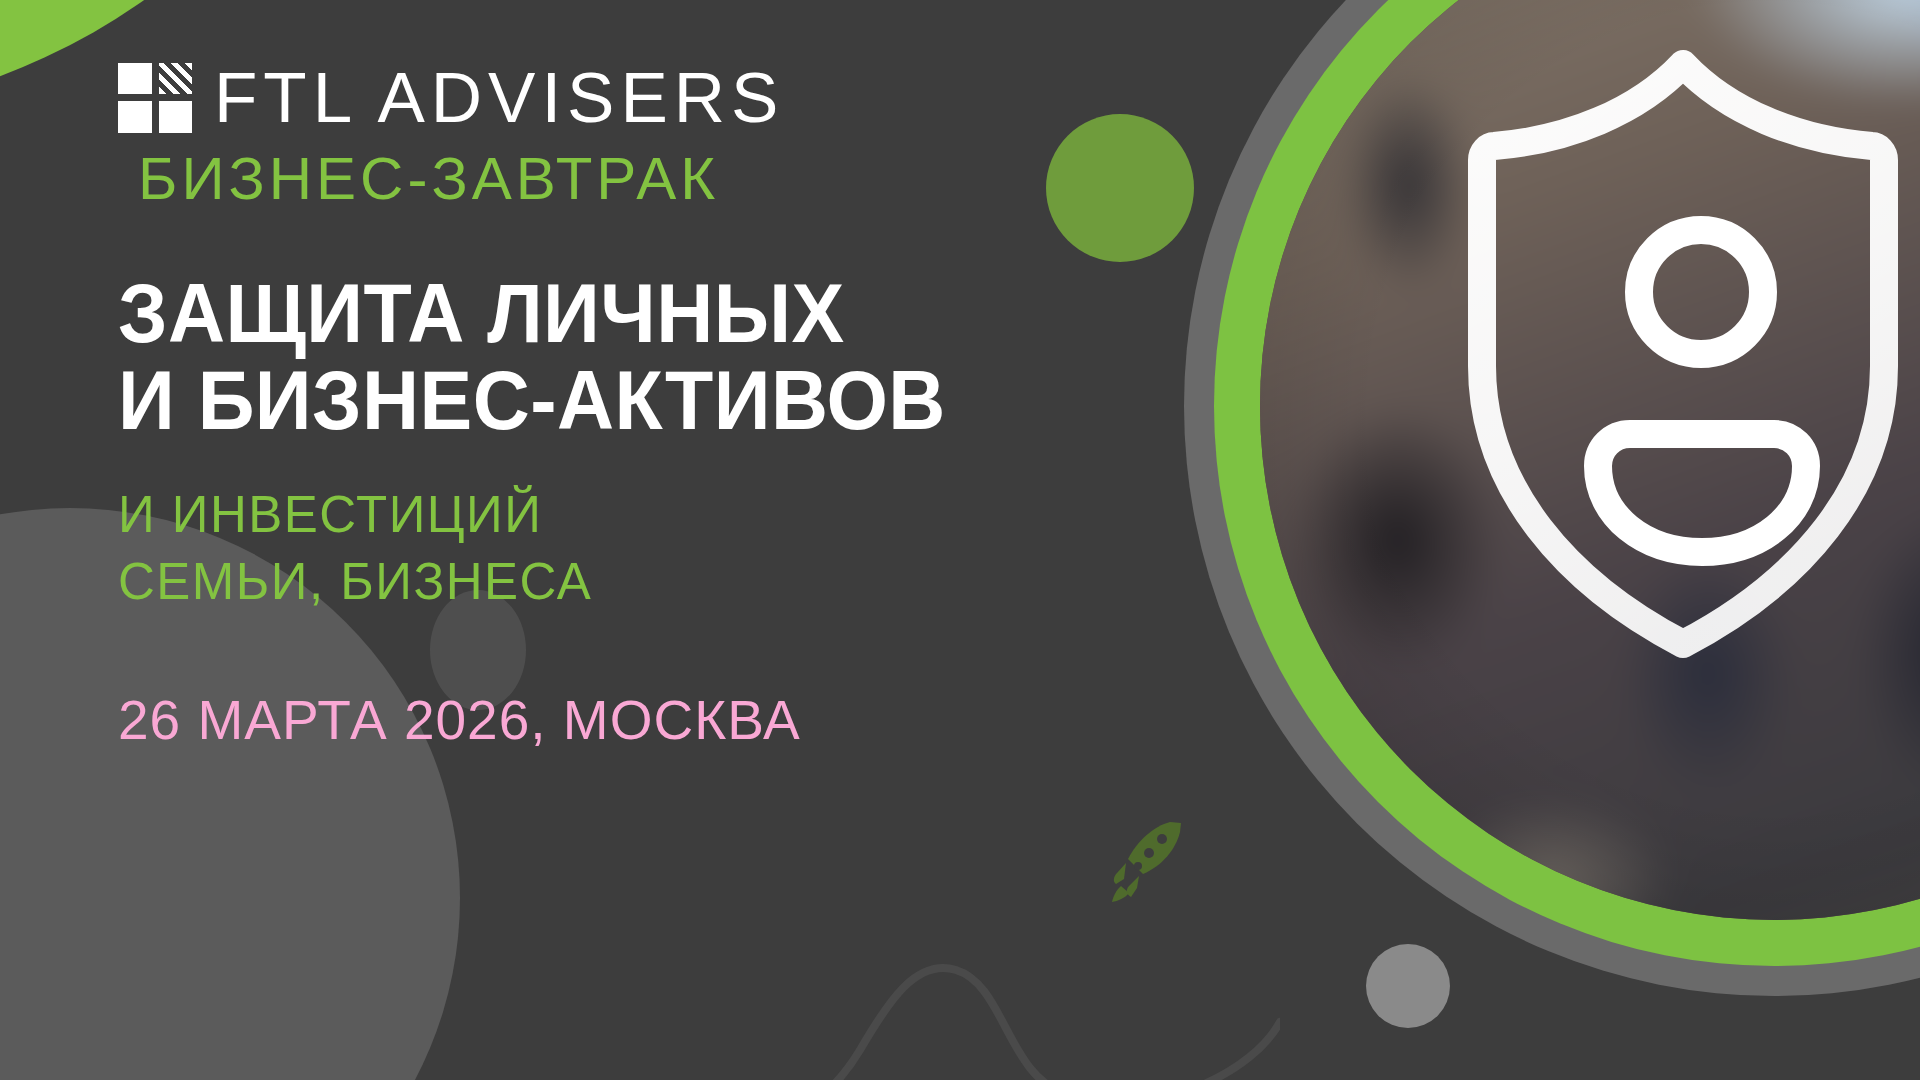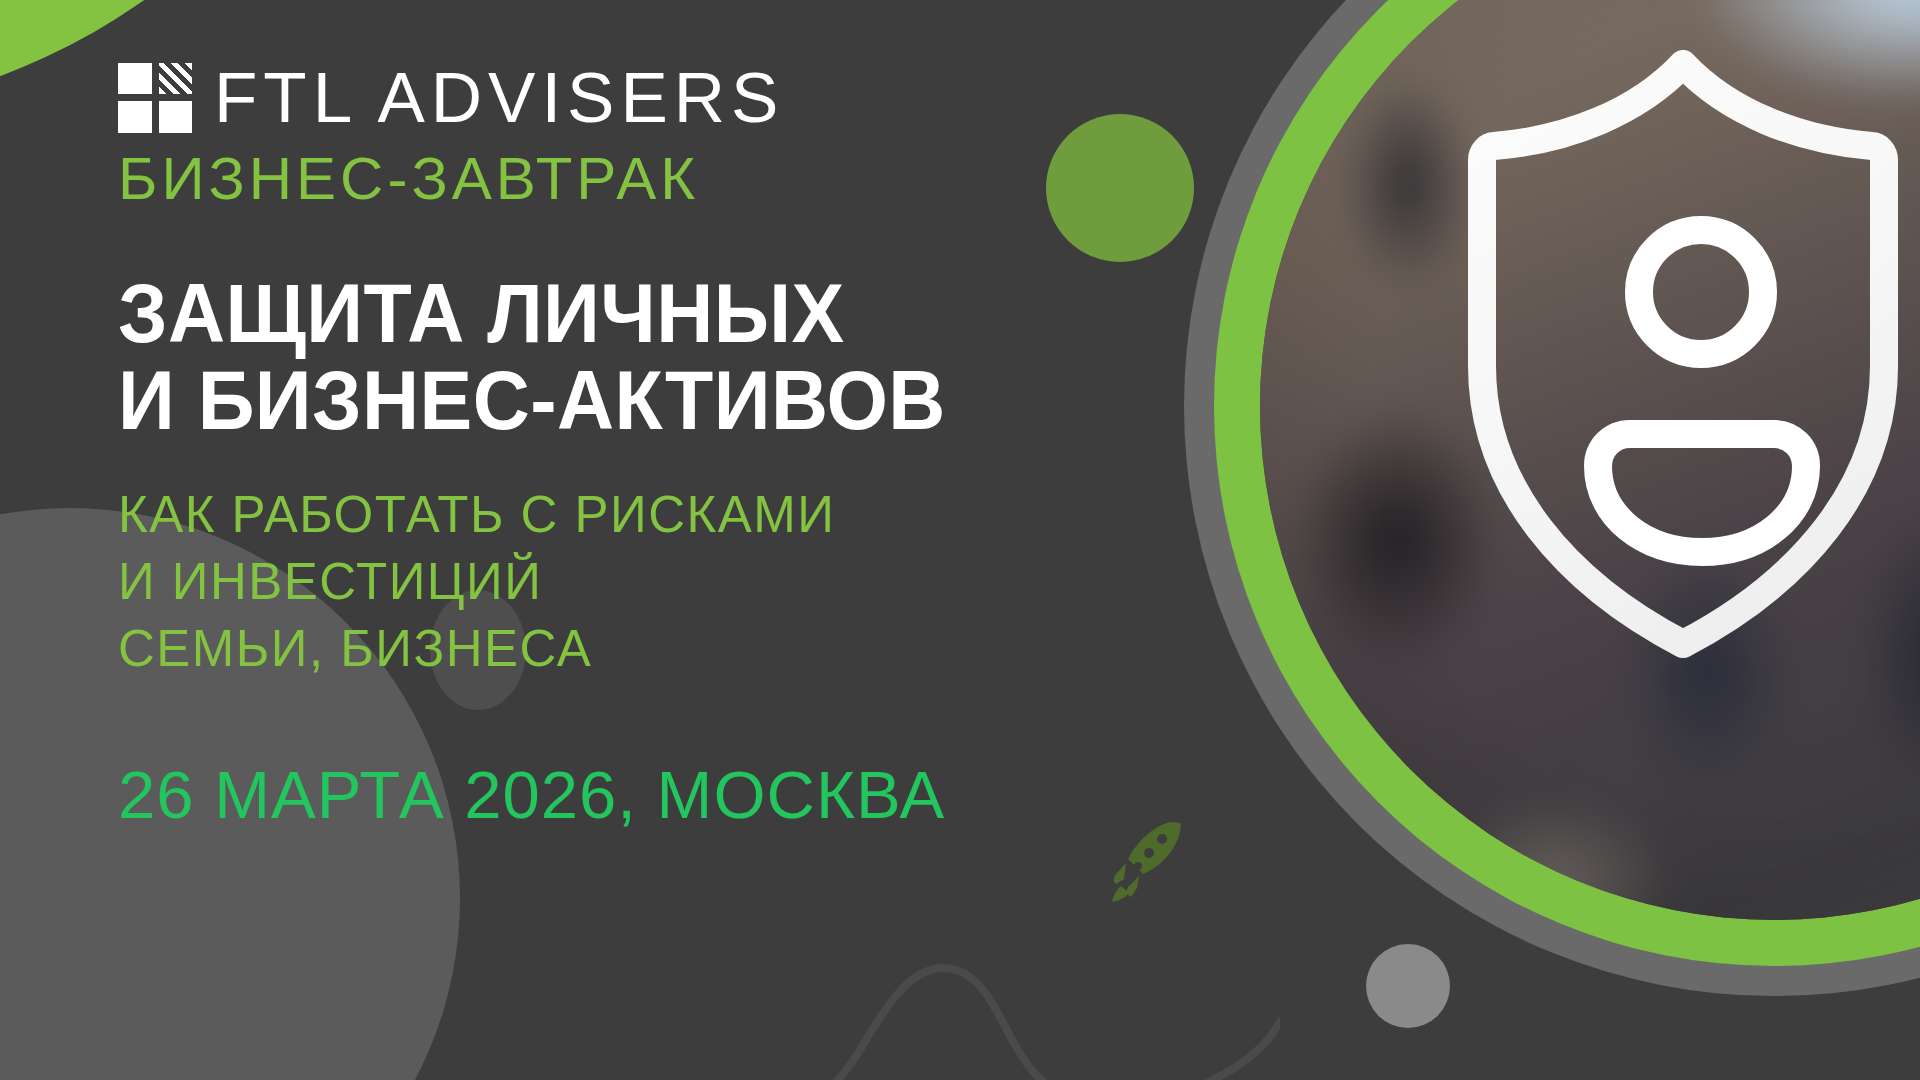--- a/index.html
+++ b/index.html
@@ -149,20 +149,21 @@
   }
 
   .brand-sub {
     margin-top: 14px;
     color: #83c341;
     font-size: 60px;
     font-weight: 300;
     letter-spacing: 4px;
     line-height: 1.05;
     white-space: nowrap;
+    margin-left: 20px;
   }
 
   .headline {
     margin-top: 60px;
     color: #ffffff;
     font-size: 84px;
     font-weight: 700;
     letter-spacing: 0.5px;
     line-height: 1.04;
     transform: scaleX(0.94);
@@ -175,22 +176,22 @@
     color: #83c341;
     font-size: 51px;
     font-weight: 300;
     letter-spacing: 1.5px;
     line-height: 1.32;
     white-space: nowrap;
   }
 
   .datebar {
     margin-top: 78px;
-    color: #22c55e;
-    font-size: 67px;
+    color: #f9a8d4;
+    font-size: 55px;
     font-weight: 400;
     letter-spacing: 1px;
     line-height: 1;
     white-space: nowrap;
   }
 </style>
 </head>
 <body>
 
 <div id="banner">
@@ -267,21 +268,20 @@
     </div>
 
     <div class="brand-sub">БИЗНЕС-ЗАВТРАК</div>
 
     <div class="headline">
       <div>ЗАЩИТА ЛИЧНЫХ</div>
       <div>И БИЗНЕС-АКТИВОВ</div>
     </div>
 
     <div class="subhead">
-      <div>КАК РАБОТАТЬ С РИСКАМИ</div>
       <div>И ИНВЕСТИЦИЙ</div>
       <div>СЕМЬИ, БИЗНЕСА</div>
     </div>
 
     <div class="datebar">26 МАРТА 2026, МОСКВА</div>
   </div>
 
 </div>
 
 </body></html>

